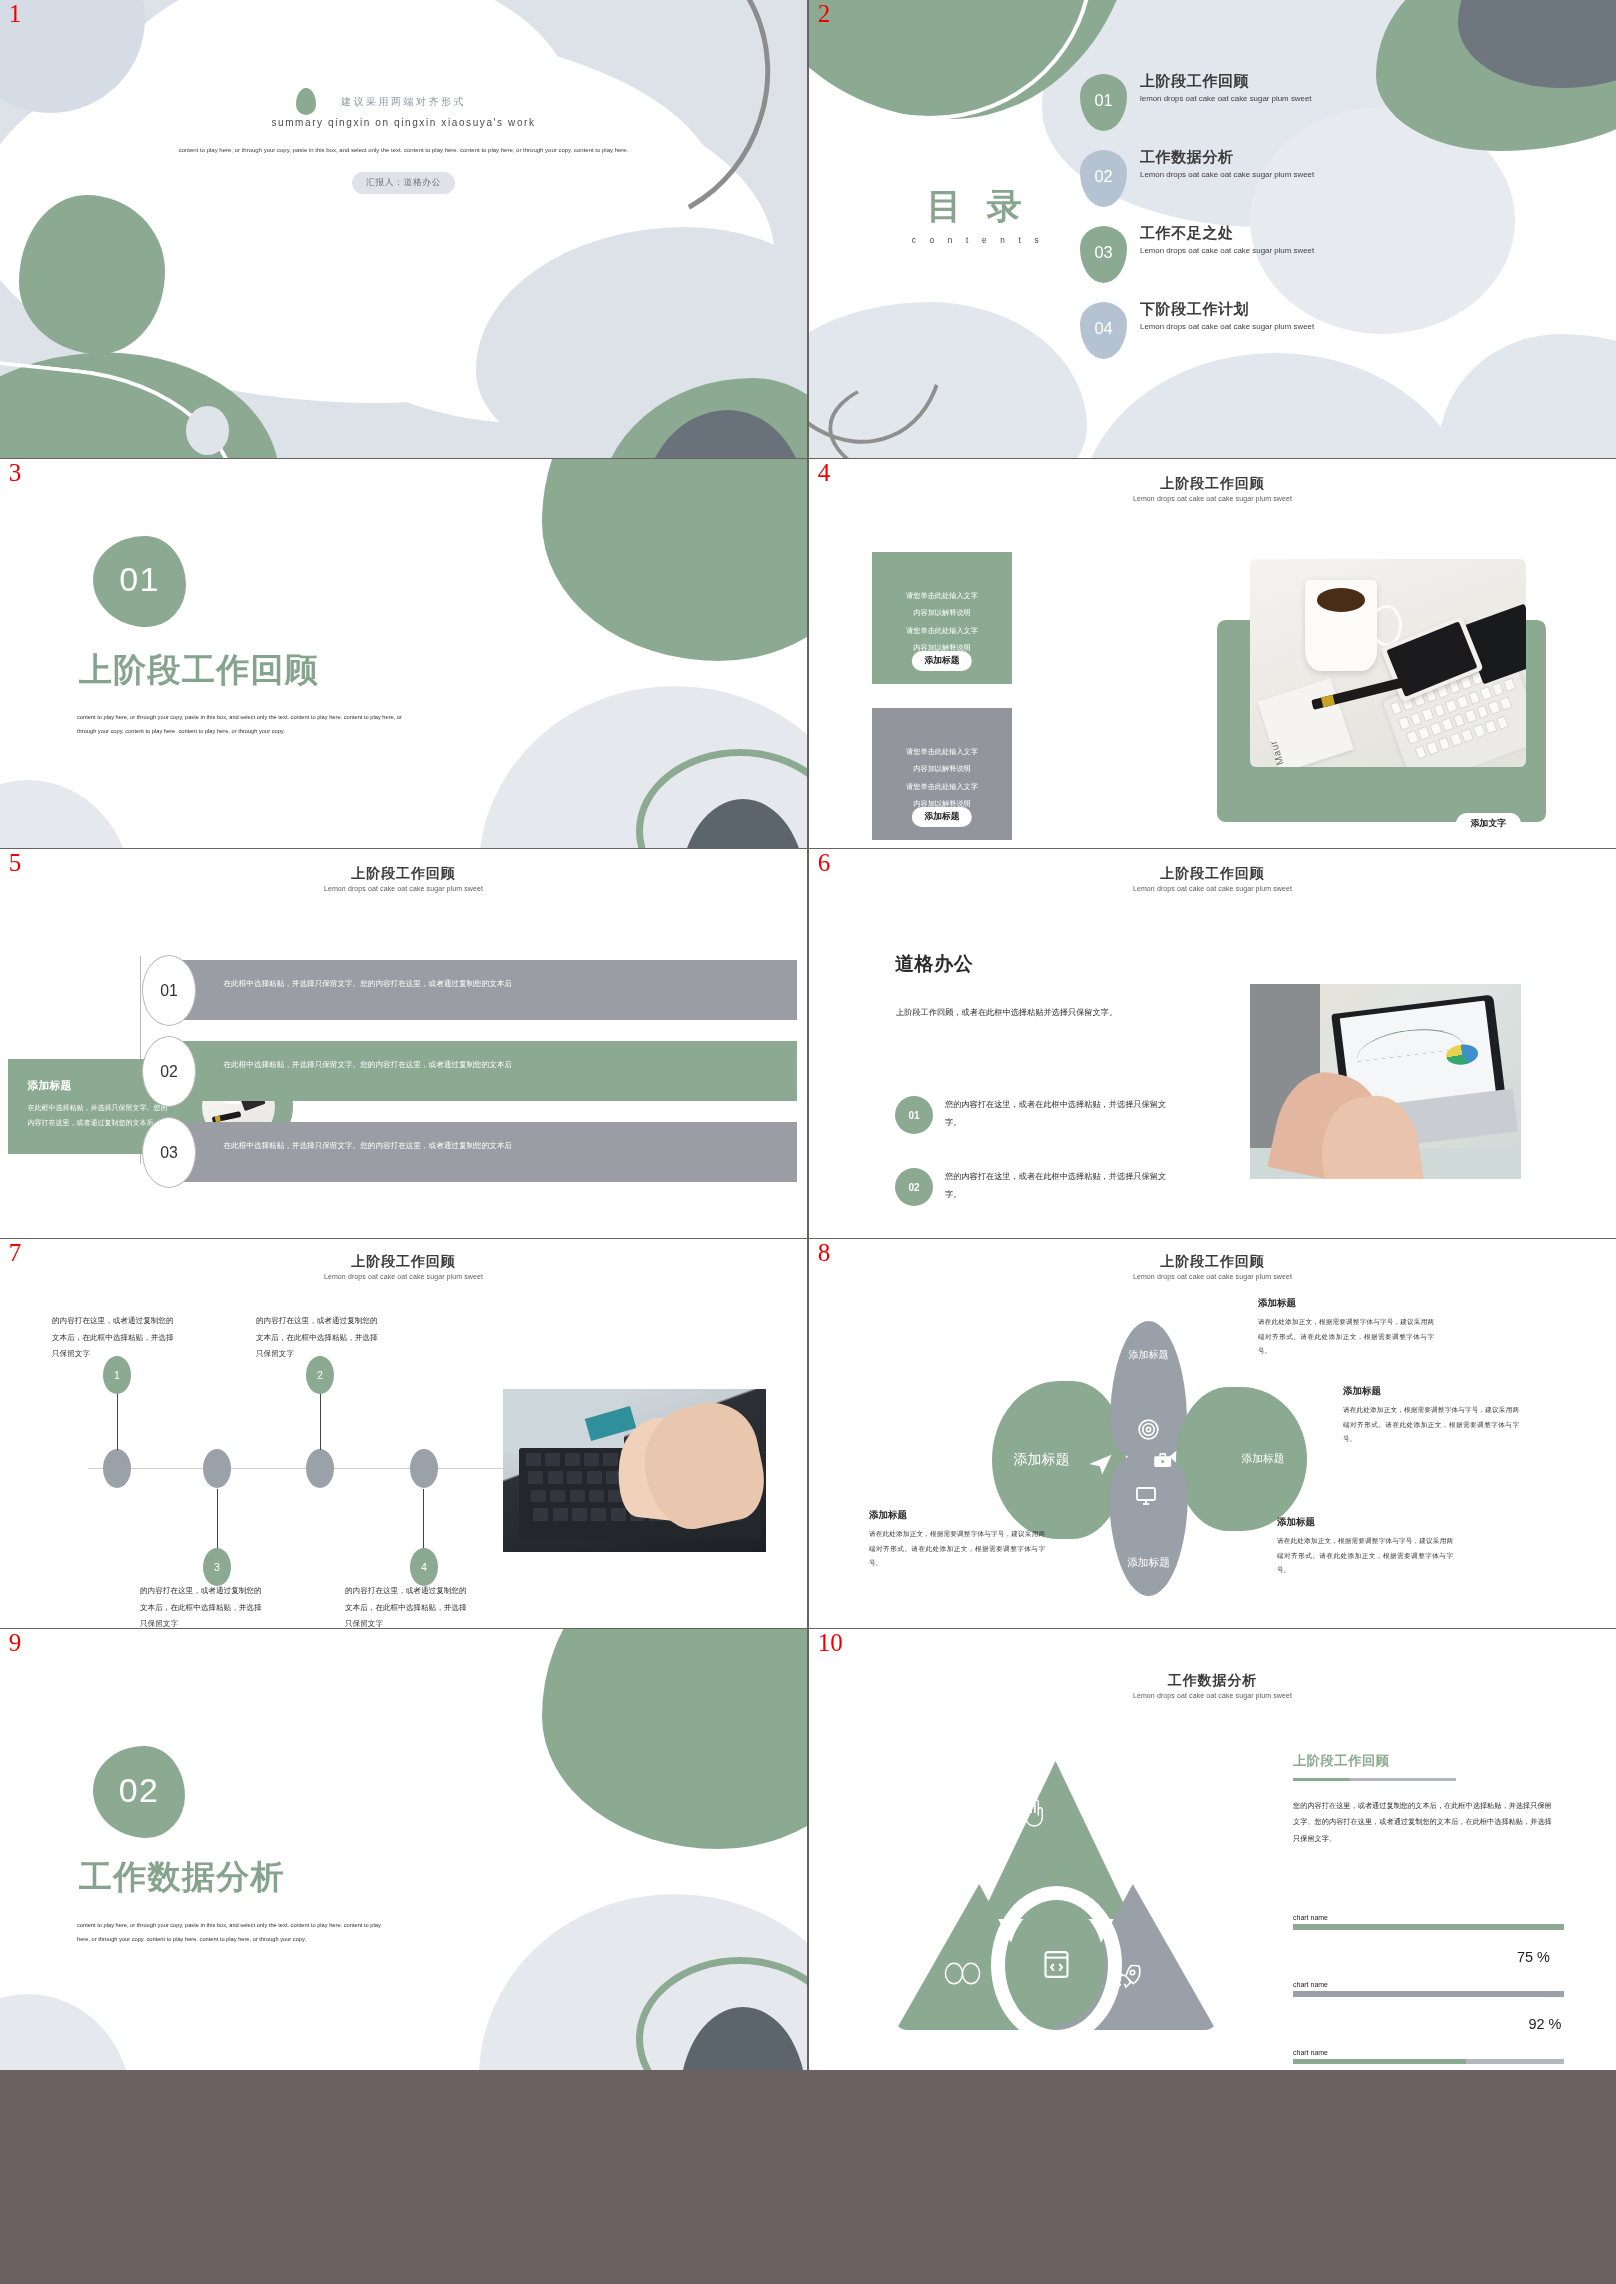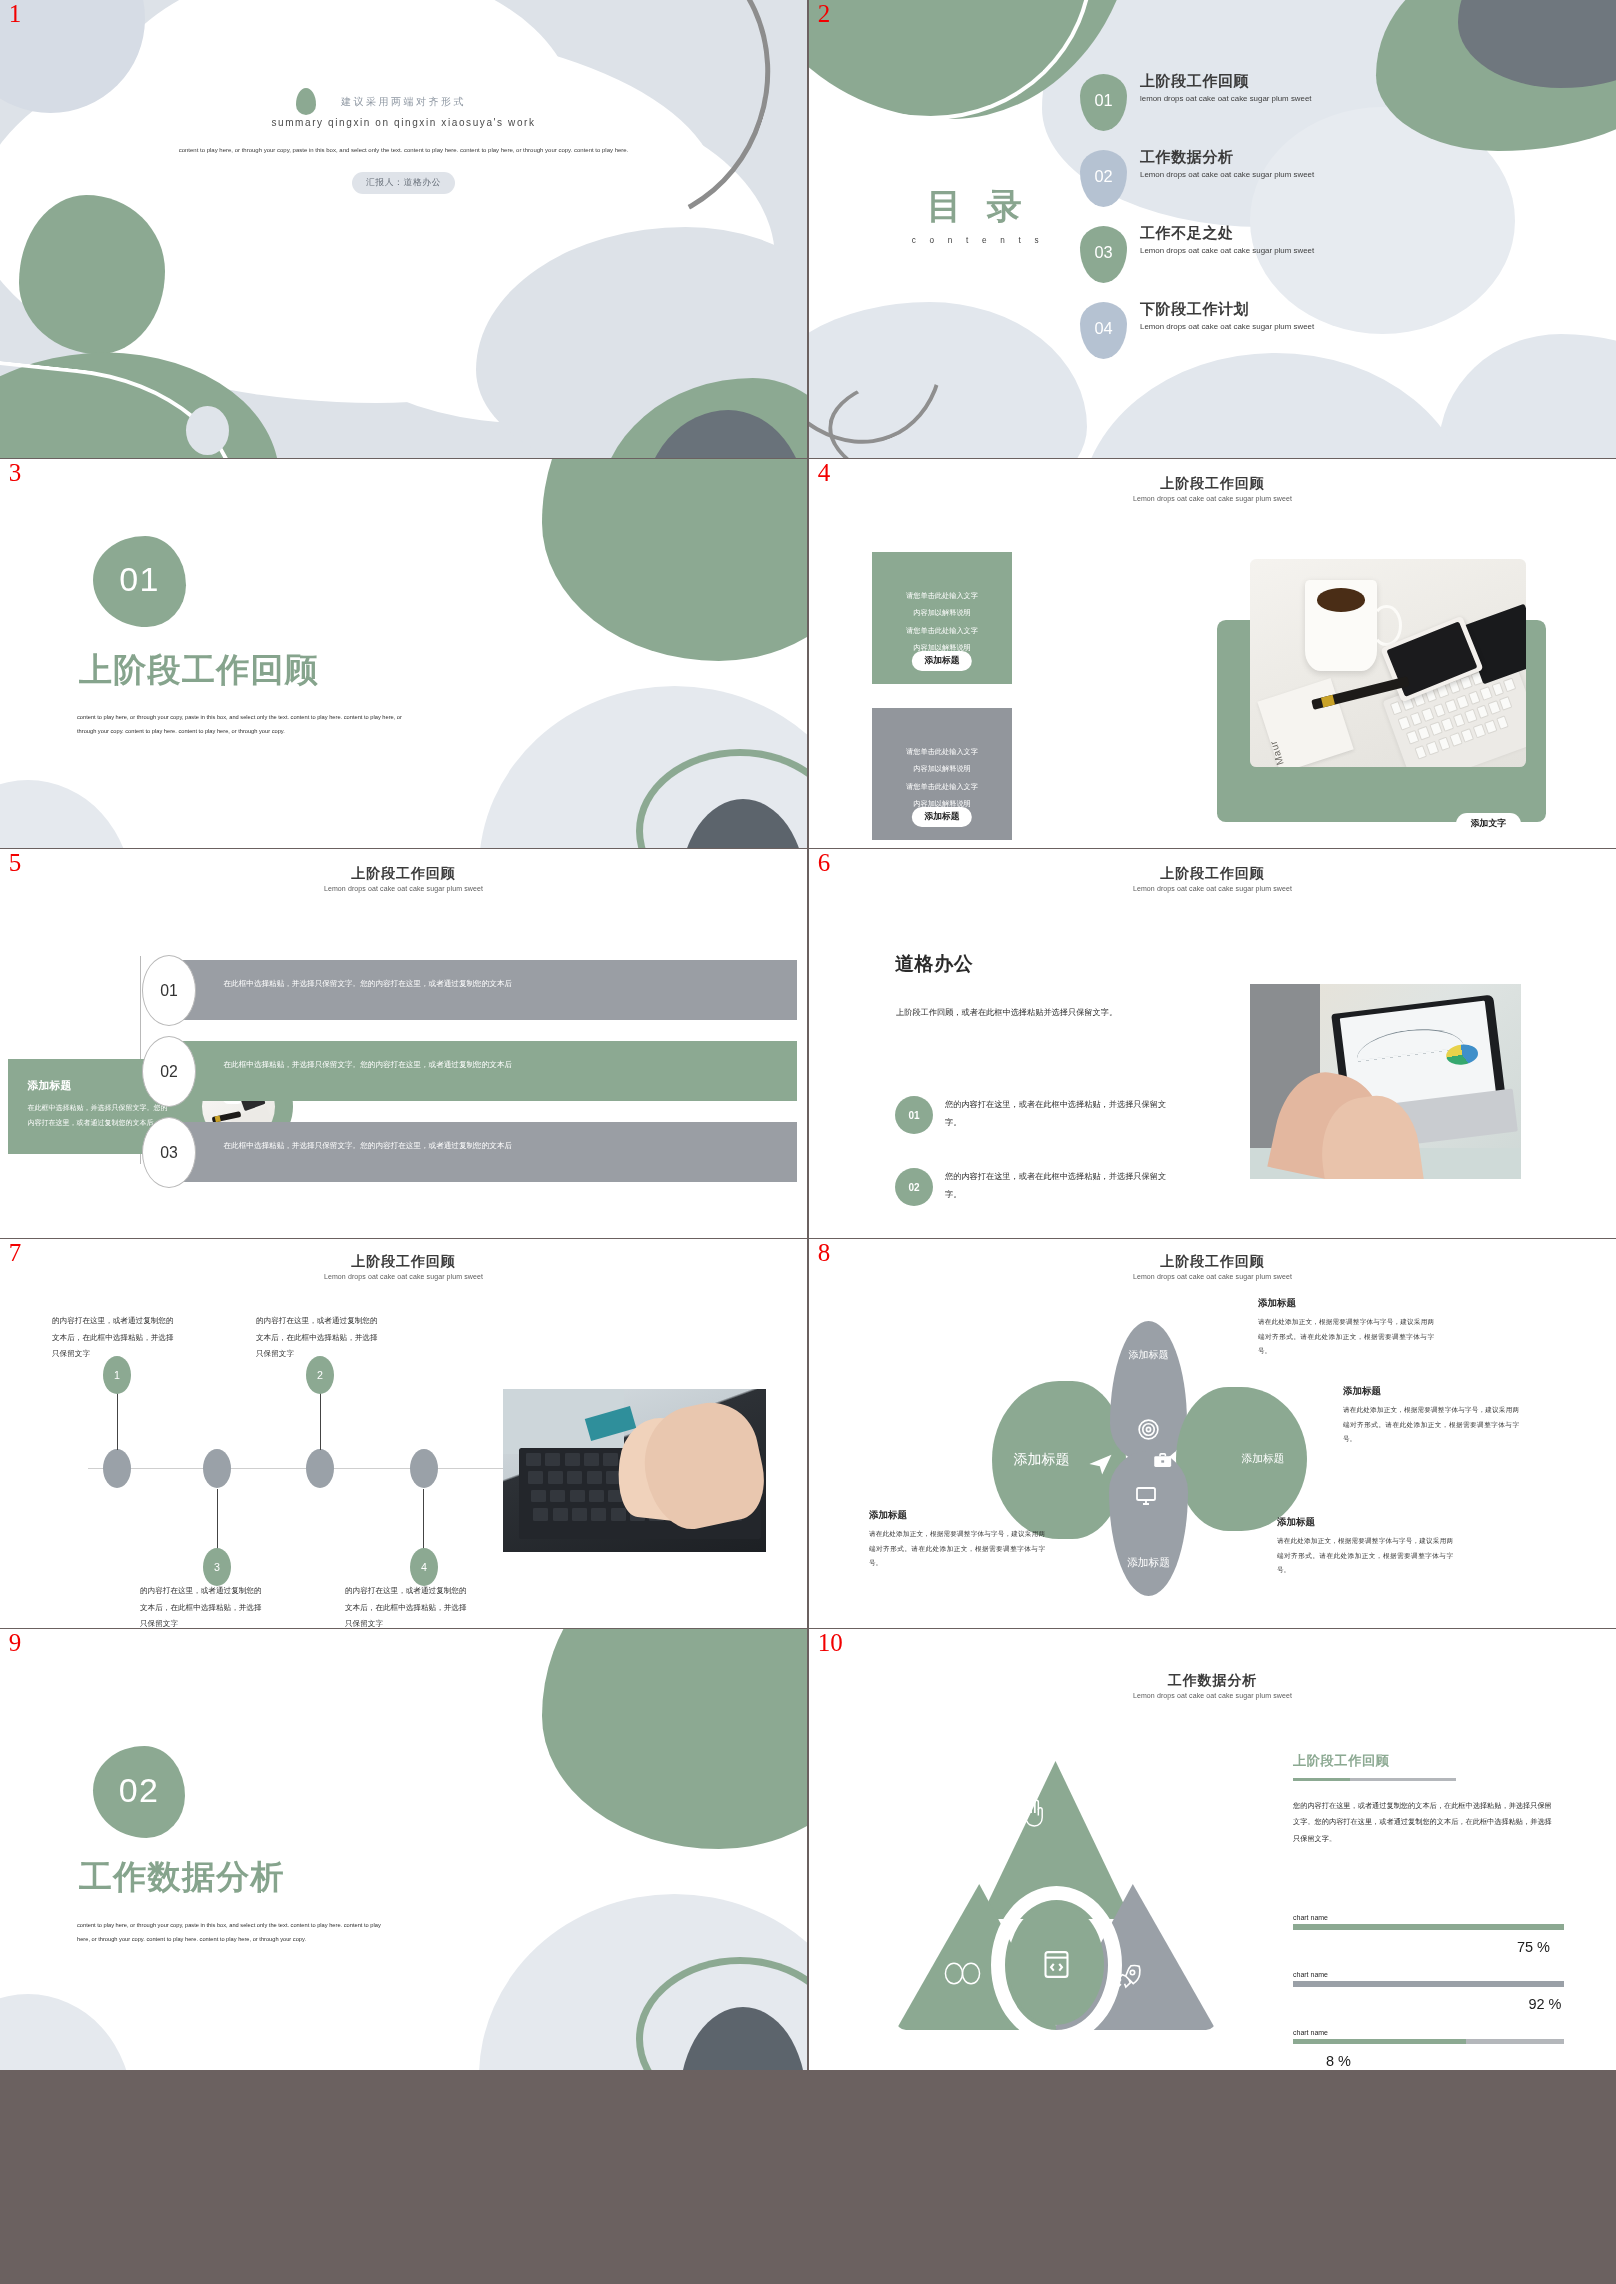--- a/index.html
+++ b/index.html
@@ -391,21 +391,21 @@
   #s10 .rt { position:absolute; left:484px; top:123px; width:265px; }
   #s10 .rt h4 { color:#8ca992; font-size:13.2px; font-weight:bold; letter-spacing:0.6px; }
   #s10 .rt .rule { margin-top:7.6px; height:3.8px; width:163px; background:#b4b7bb; position:relative; }
   #s10 .rt .rule i { position:absolute; left:0; top:0; height:3.8px; width:57px; background:#8ca992; }
   #s10 .rt .body { margin-top:16.4px; color:#2c2c2c; font-size:7.2px; line-height:2.3; }
   #s10 .bars { position:absolute; left:484px; top:285px; width:271px; }
   #s10 .bgrp { margin-bottom:16.4px; }
   #s10 .bgrp .nm { color:#1f1f1f; font-size:7px; }
   #s10 .bgrp .tr { height:5.7px; background:#b4b7bb; margin-top:3.2px; position:relative; }
   #s10 .bgrp .fl { position:absolute; left:0; top:0; height:5.7px; background:#8ca992; }
-  #s10 .bgrp .pv { font-size:14.5px; color:#1d1d1d; margin-top:9px; }
+  #s10 .bgrp .pv { font-size:14.5px; color:#1d1d1d; margin-top:19px; }
 </style>
 </head>
 <body>
 
 <div class="sheet">
 
   <div class="slide" id="s1">
     <div class="bg"></div>
     <div class="blob white-mass"></div>
     <div class="blob white-mass2"></div>

